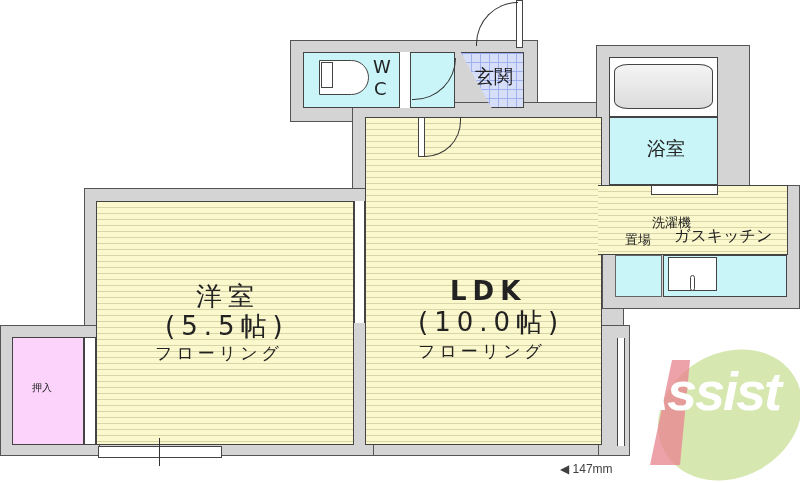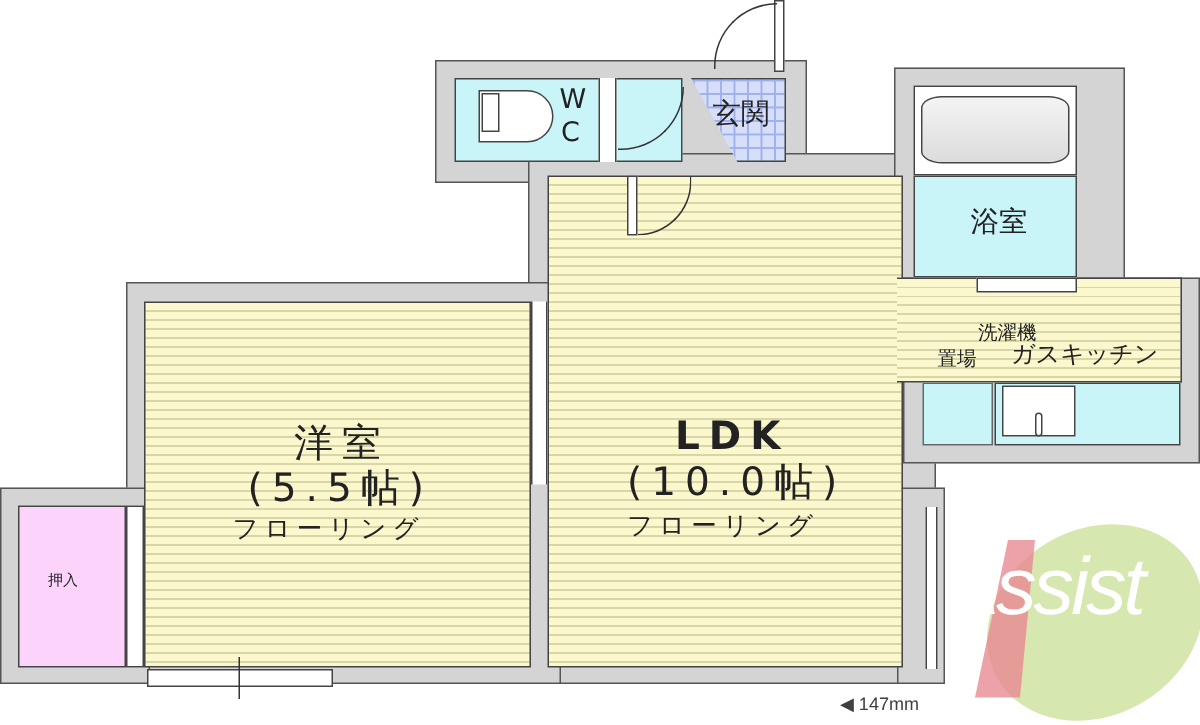--- a/index.html
+++ b/index.html
@@ -19,21 +19,21 @@
   .sm { font-size:10px; }
 </style>
 </head>
 <body>
 
 <div class="abs" style="left:610px;top:330px;width:190px;height:153px;">
   <svg width="190" height="153" viewBox="0 0 190 153">
     <ellipse cx="120" cy="85" rx="75" ry="62" fill="#d6e7b0" transform="rotate(-30 120 85)"></ellipse>
     <path d="M40 135 L62 30 L80 30 L70 135 Z" fill="#e88a94" opacity="0.8"></path>
   </svg>
-  <div class="abs" style="left:20px;top:30px;font-size:54px;font-weight:normal;font-style:italic;color:#ffffff;letter-spacing:-2px;font-family:'Liberation Sans',sans-serif;">Assist</div>
+  <div class="abs" style="left:20px;top:30px;font-size:54px;font-weight:bold;font-style:italic;color:#ffffff;letter-spacing:-2px;font-family:'Liberation Sans',sans-serif;">Assist</div>
 </div>
 
 <div class="abs wall" style="left:290px;top:40px;width:248px;height:82px;"></div>
 <div class="abs wall" style="left:352px;top:102px;width:272px;height:354px;"></div>
 <div class="abs wall" style="left:84px;top:188px;width:290px;height:268px;"></div>
 <div class="abs wall" style="left:0px;top:325px;width:100px;height:131px;"></div>
 <div class="abs wall" style="left:596px;top:45px;width:154px;height:160px;"></div>
 <div class="abs wall" style="left:602px;top:185px;width:198px;height:124px;"></div>
 <div class="abs wall" style="left:598px;top:325px;width:32px;height:131px;"></div>
 

